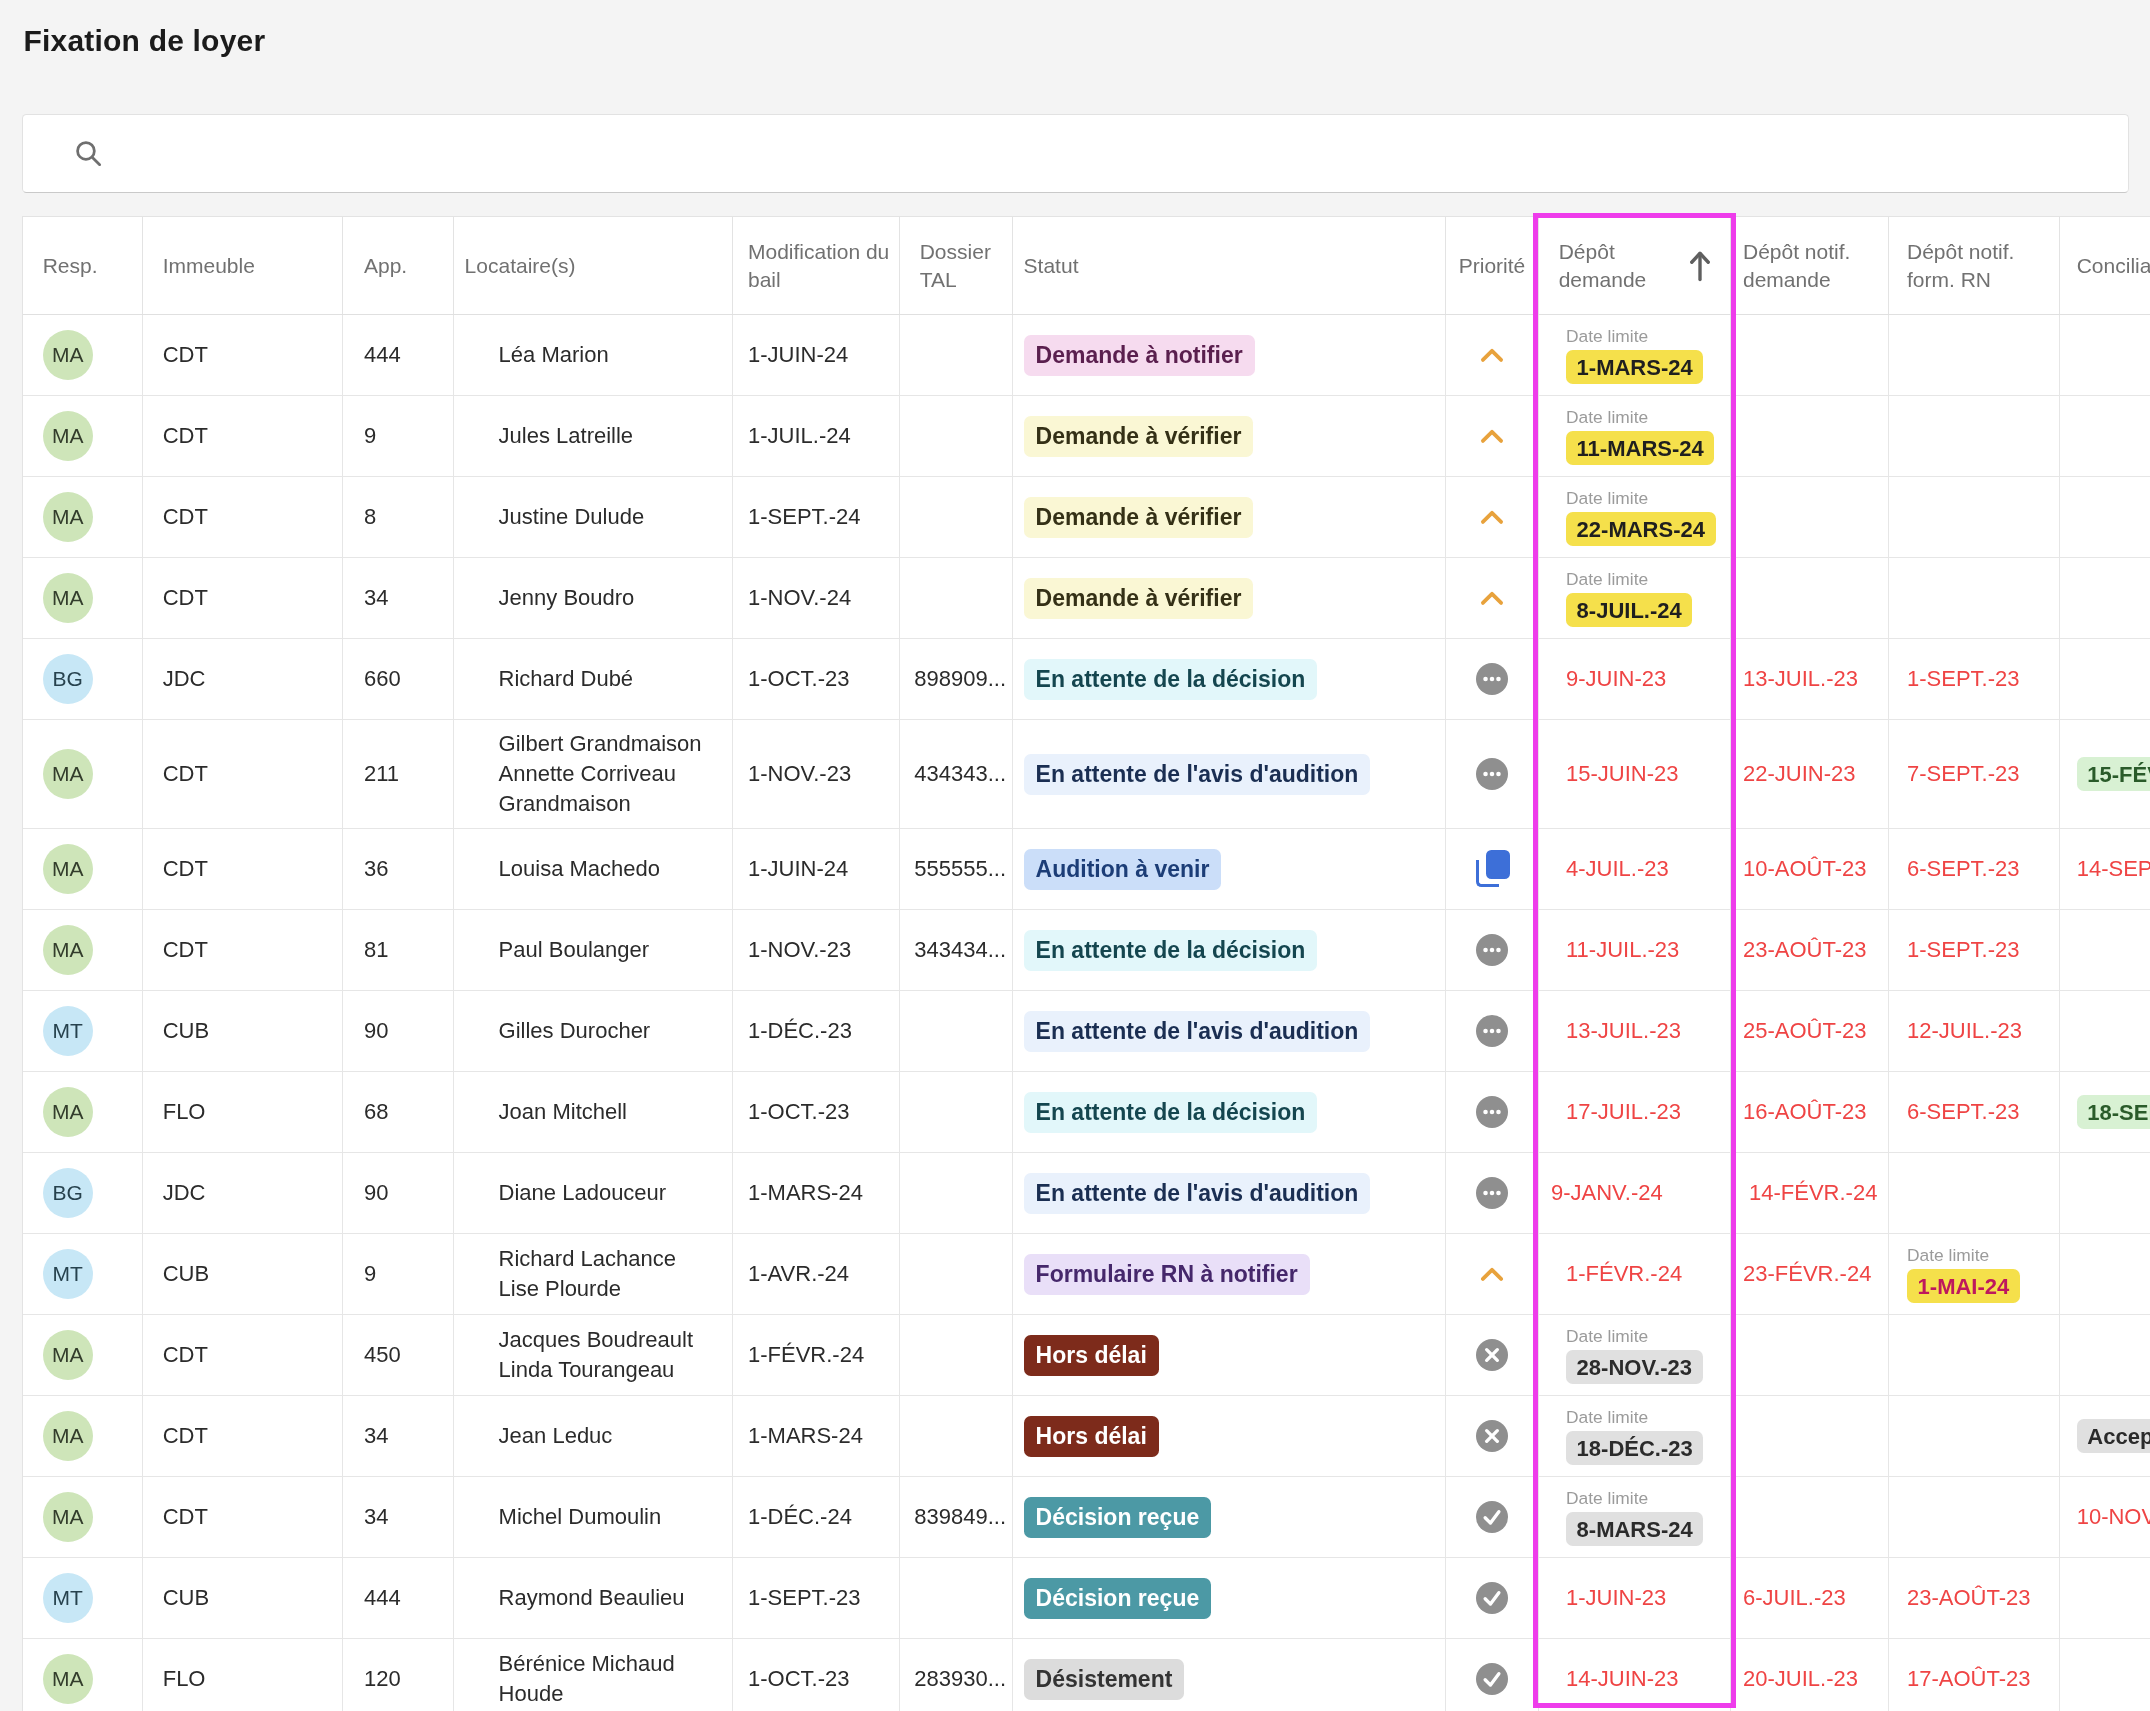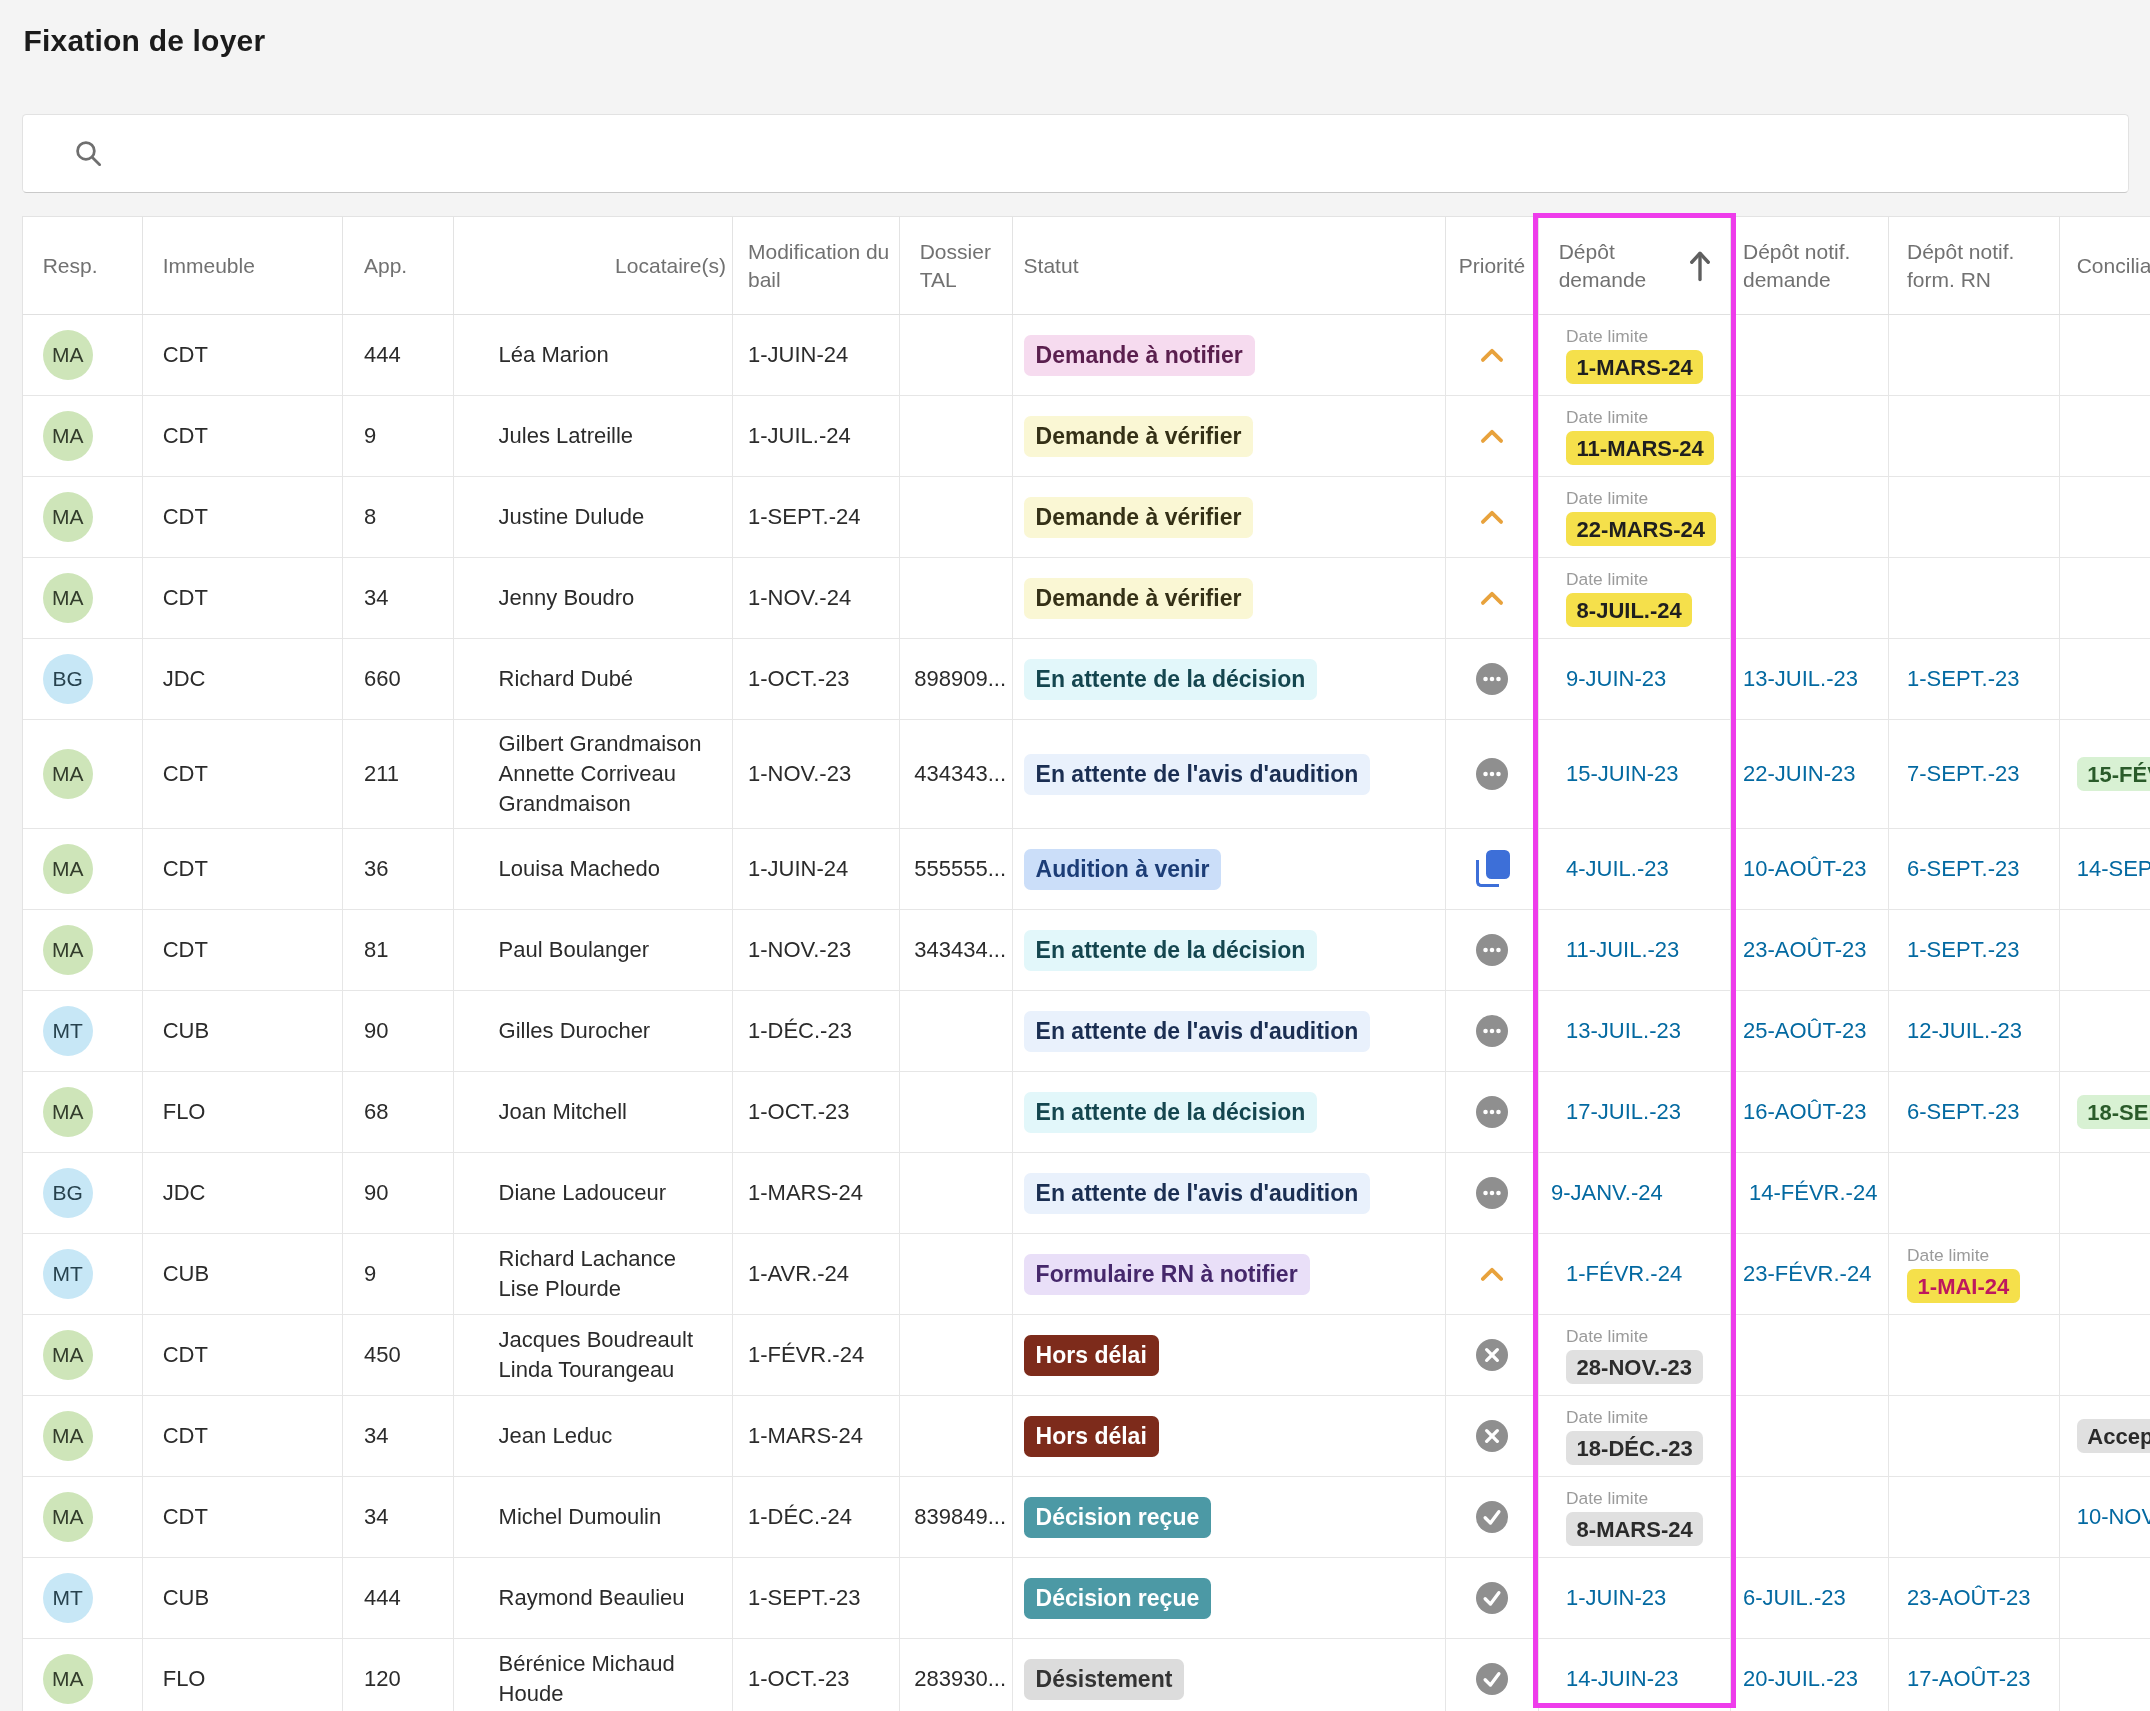--- a/index.html
+++ b/index.html
@@ -12,21 +12,21 @@
   .search-bar{position:absolute;left:22px;top:114px;width:2107px;height:79px;background:#ffffff;
     border:0.8px solid #e2e2e2;border-bottom:1.5px solid #c9c9c9;border-radius:4.5px;display:flex;align-items:center;padding:0 0 0 50px;}
   .search-bar svg{flex:0 0 auto;}
   .search-input{flex:1;border:none;outline:none;background:transparent;font-size:23px;margin-left:18px;color:#2b2b2b;height:61px;font-family:inherit;}
 
   .table{position:absolute;left:22px;top:216px;width:2227px;background:#ffffff;border-left:0.8px solid #e3e3e3;border-top:0.8px solid #e3e3e3;}
   .gridrow{display:grid;grid-template-columns:120px 200px 111px 279px 167px 113px 433px 93px 192px 158px 171px 189px;}
   .thead{min-height:98px;border-bottom:0.8px solid #e0e0e0;}
   .th{display:flex;align-items:center;font-size:21px;line-height:28px;color:#717171;border-right:0.8px solid #e3e3e3;padding:7.6px 6px 7.6px 19.7px;}
   .th.c-app{padding-left:21px;}
-  .th.c-locataires{padding-left:10.6px;justify-content:flex-end;}
+  .th.c-locataires{padding-left:10.6px;}
   .th.c-modification{padding-left:15px;}
   .th.c-dossier{justify-content:flex-end;padding-right:6px;}
   .th.c-statut{padding-left:10.6px;}
   .th.c-priorite{justify-content:center;padding-left:6px;}
   .th.c-depot_demande{justify-content:space-between;padding-right:16.7px;}
   .th.c-depot_notif_demande{padding-left:12px;}
   .th.c-depot_notif_form_rn{padding-left:18px;}
   .th.c-conciliation{padding-left:16.7px;}
 
   .tr{min-height:81px;border-bottom:0.8px solid #e6e6e6;background:#fff;}
@@ -43,21 +43,21 @@
   .td.c-conciliation{padding-left:16.7px;}
 
   .avatar{width:50px;height:50px;border-radius:50%;display:flex;align-items:center;justify-content:center;
     font-size:21px;font-weight:500;}
   .names{display:flex;flex-direction:column;justify-content:center;}
   .name-line{line-height:30px;margin-left:34px;}
   .badge{display:inline-block;white-space:nowrap;padding:6px 12px;border-radius:6.8px;font-size:23px;font-weight:600;line-height:29px;}
   .datecell{display:flex;flex-direction:column;justify-content:center;align-items:flex-start;gap:3px;}
   .datelabel{font-size:17.4px;color:#9b9b9b;line-height:21px;}
   .chip{display:inline-block;white-space:nowrap;padding:3.8px 10.6px;border-radius:6.8px;font-size:22px;font-weight:600;line-height:27px;}
-  .plainval{font-size:22px;color:#0369a1;white-space:nowrap;}
+  .plainval{font-size:22px;color:#ef4444;white-space:nowrap;}
   .icon-wrap{display:flex;align-items:center;justify-content:center;}
 
   .copy-icon{position:relative;width:35px;height:38px;}
   .copy-front{position:absolute;right:0;top:0;width:24px;height:29px;border-radius:5.3px;}
   .copy-back{position:absolute;left:1.5px;bottom:1.5px;width:23px;height:27px;border-left:3.8px solid;border-bottom:3.8px solid;border-bottom-left-radius:5.3px;}
 
   .col-highlight{position:absolute;left:1533px;top:213px;width:203px;height:1495px;border:5.3px solid #ee3ceb;pointer-events:none;z-index:5;}
 </style>
 </head>
 <body>

